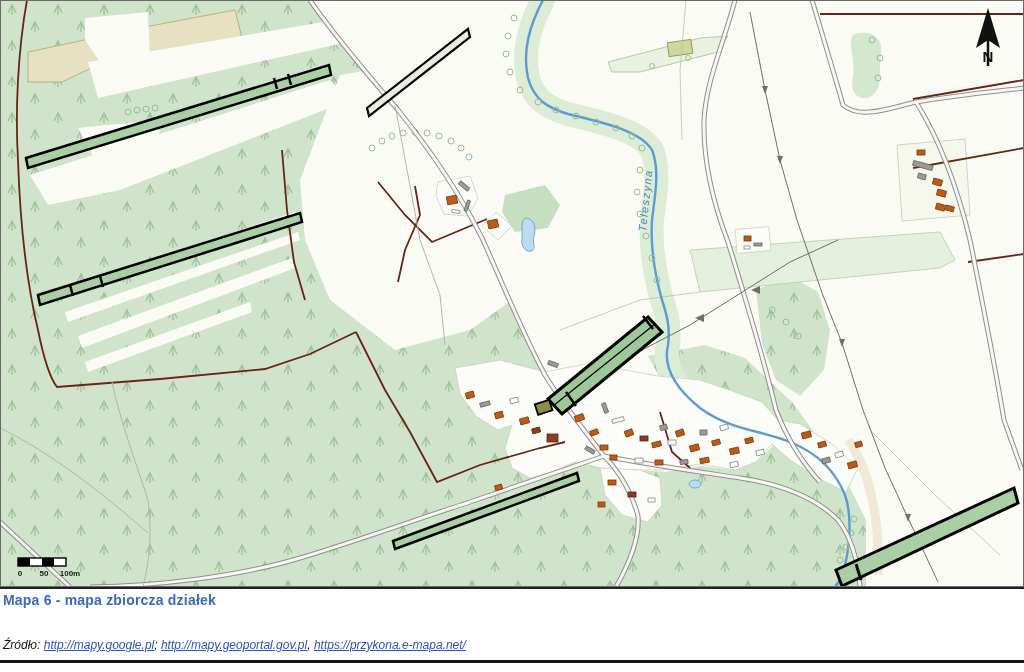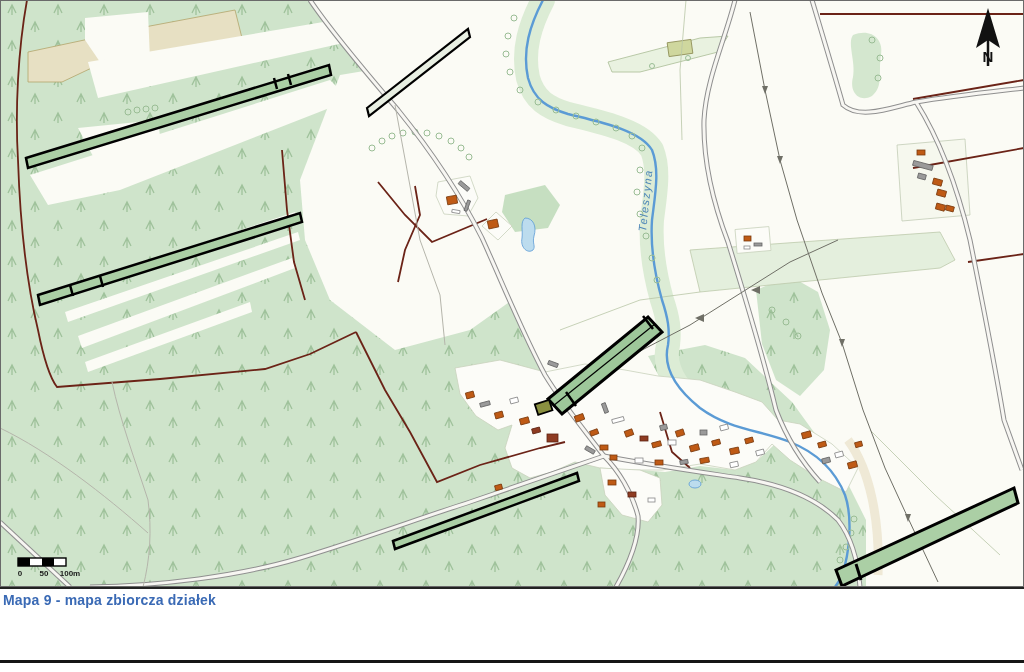--- a/index.html
+++ b/index.html
@@ -288,17 +288,21 @@
     <g>
       <polygon points="988,8 976,48 988,40 1000,48" fill="#111"></polygon>
       <line x1="988" y1="40" x2="988" y2="66" stroke="#111" stroke-width="2.5"></line>
       <text x="988" y="62" font-size="15" font-weight="bold" fill="#111" text-anchor="middle">N</text>
     </g>
 
     <rect x="0.5" y="0.5" width="1023" height="586" fill="none" stroke="#6a6a6a" stroke-width="1"></rect>
   </svg>
   </div>
 
-  <div class="caption">Mapa 9 - mapa zbiorcza działek</div>
-
+  <div class="caption">Mapa 6 - mapa zbiorcza działek</div>
+
+  <div class="source">
+    <span>Źródło:</span>
+    <a href="#">http://mapy.google.pl</a><span>; </span><a href="#">http://mapy.geoportal.gov.pl</a><span>, </span><a href="#">https://przykona.e-mapa.net/</a>
+  </div>
 
   <div class="bottom-rule"></div>
 </div>
 
 </body></html>

